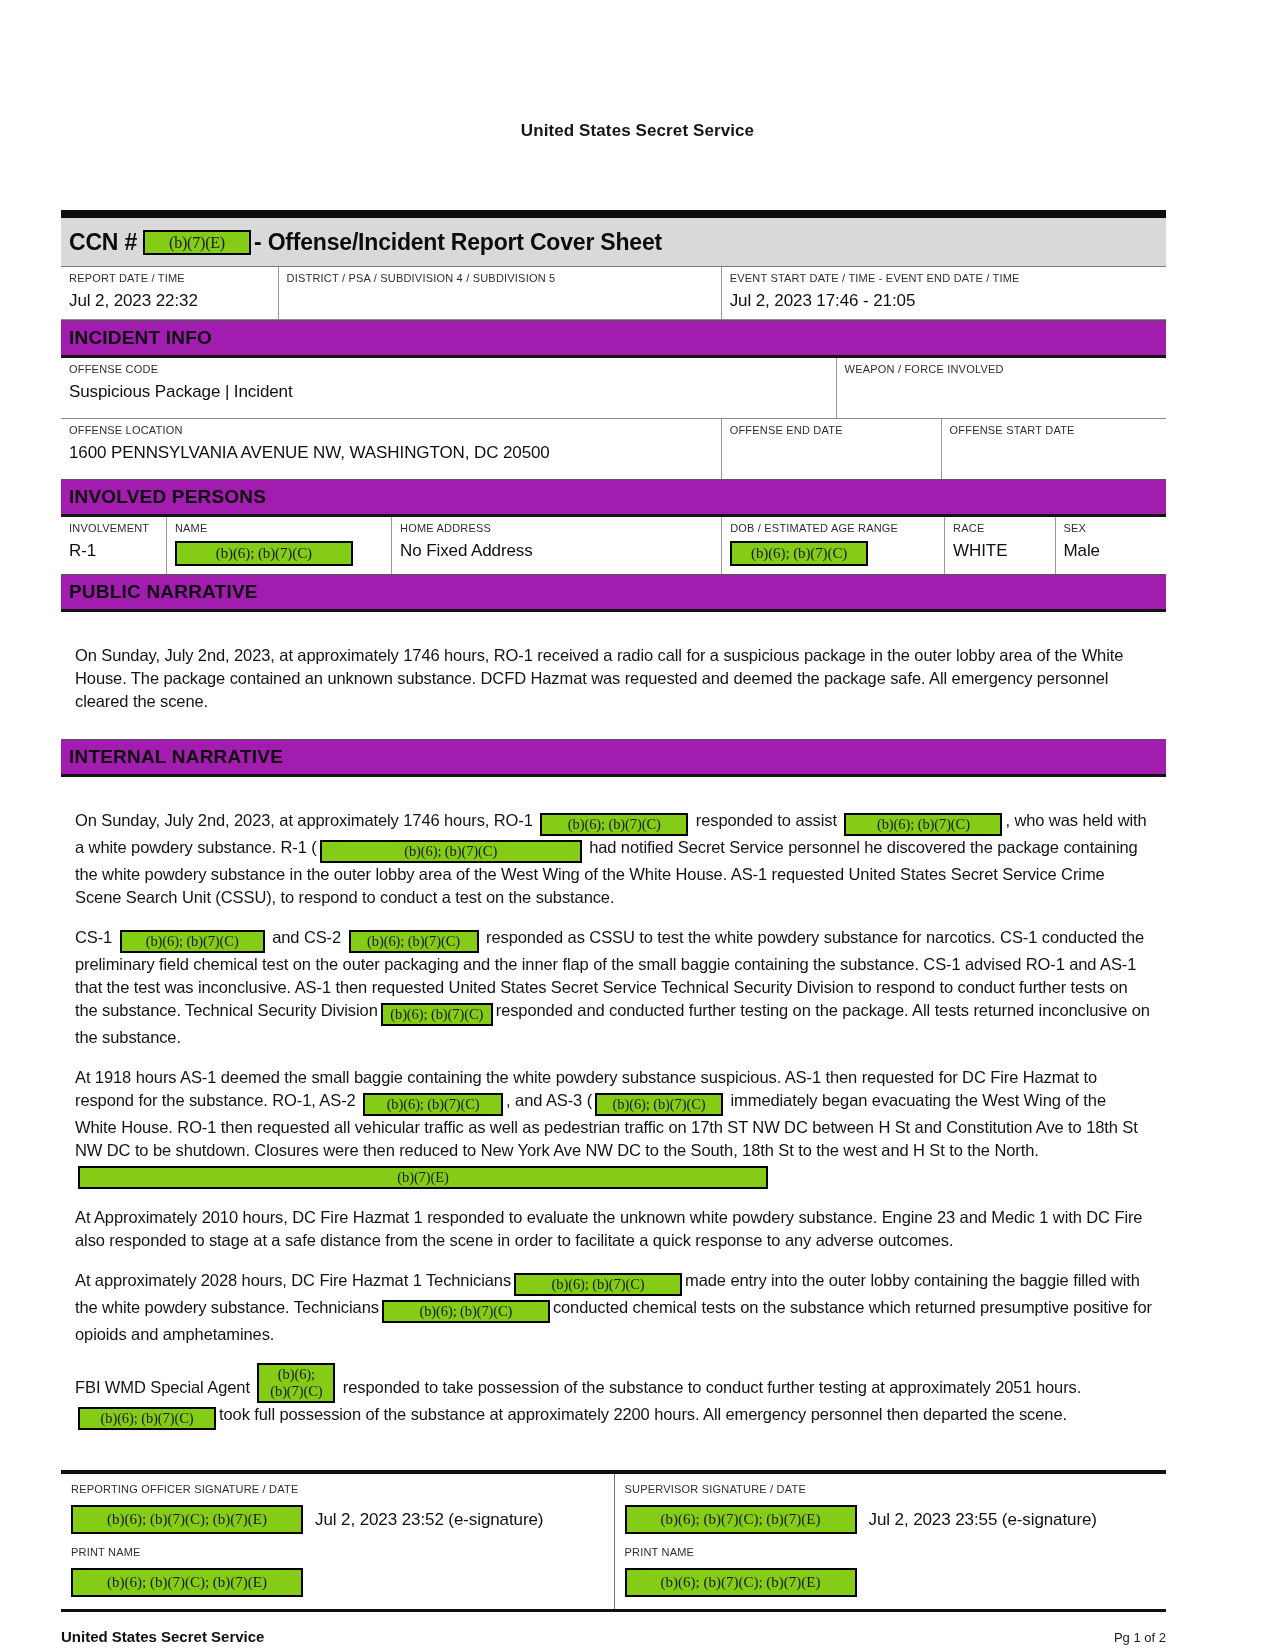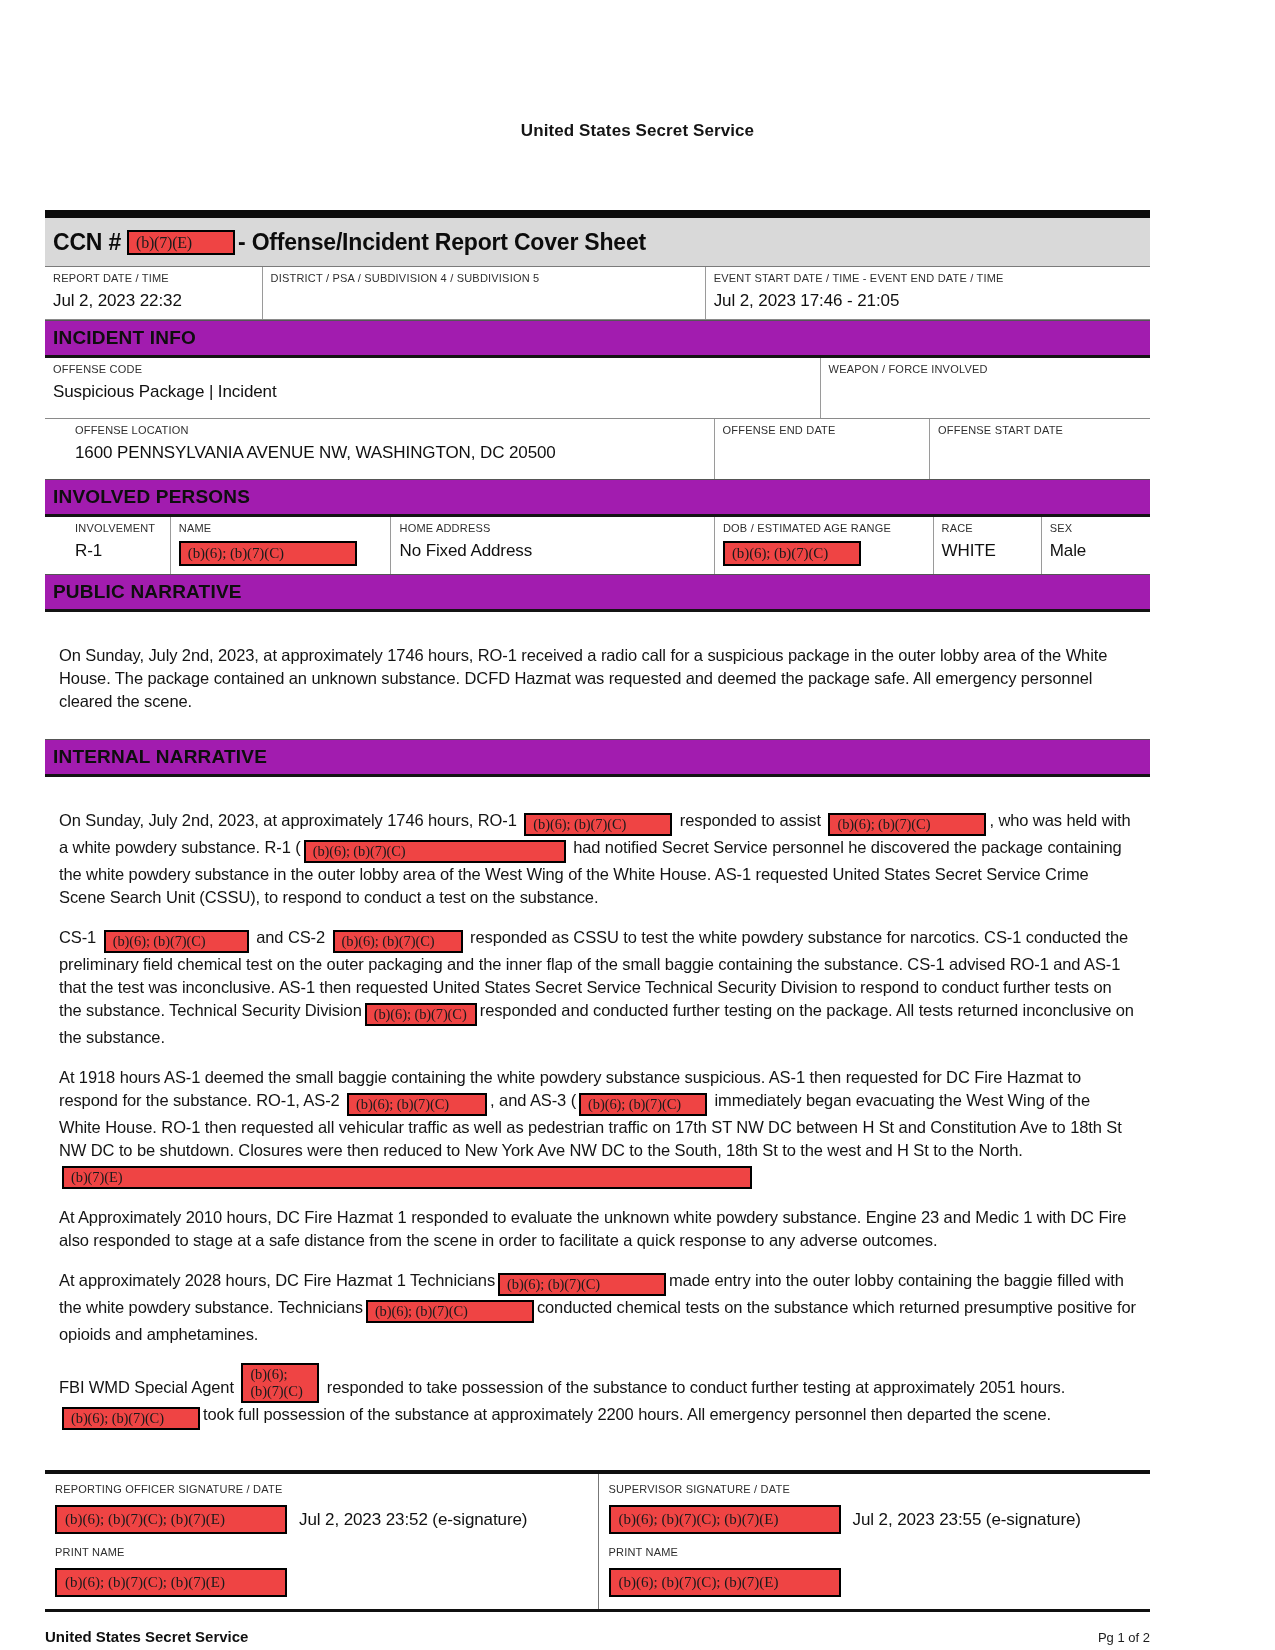--- a/index.html
+++ b/index.html
@@ -1,27 +1,27 @@
 <!DOCTYPE html>
 <html><head>
 <meta charset="utf-8">
 <style>
   html,body{margin:0;padding:0;background:#fff;}
   .page{position:relative;width:1275px;height:1650px;background:#ffffff;
         font-family:"Liberation Sans",sans-serif;color:#111;overflow:hidden;border-radius:15px;}
   .agency-header{position:absolute;top:121px;left:0;width:100%;text-align:center;
         font-size:17px;font-weight:bold;letter-spacing:.1px;color:#151515;}
-  .doc{position:absolute;left:45px;top:210px;width:1105px;}
+  .doc{position:absolute;left:61px;top:210px;width:1105px;}
   .topbar{height:8px;background:#0c0c0c;}
   .titleband{background:#d9d9d9;padding:11px 8px 10px 8px;font-size:23px;font-weight:bold;
         letter-spacing:-.2px;color:#0c0c0c;border-bottom:1px solid #7a7a7a;display:flex;align-items:center;}
   .titleband .redact{font-size:16px;margin:0 3px 0 6px;min-width:108px;}
-  .redact{display:inline-block;border:2px solid #000;background:#ef4444;color:#1a1a1a;
+  .redact{display:inline-block;border:2px solid #000;background:#84cc16;color:#1a1a1a;
         font-family:"Liberation Serif",serif;font-weight:normal;font-style:normal;font-size:15px;
-        line-height:19px;padding:1px 7px;vertical-align:middle;box-sizing:border-box;}
+        line-height:19px;text-align:center;padding:1px 7px;vertical-align:middle;box-sizing:border-box;}
   .row{display:flex;border-bottom:1px solid #8a8a8a;}
   .cell{padding:5px 8px 8px 8px;box-sizing:border-box;}
   .cell + .cell{border-left:1px solid #9a9a9a;}
   .lbl{font-size:11px;color:#2e2e2e;letter-spacing:.2px;margin-bottom:7px;white-space:nowrap;}
   .val{font-size:17px;color:#101010;letter-spacing:-.1px;}
   .band{background:#a21caf;border-top:1px solid #555;border-bottom:3px solid #141414;
         padding:6px 8px;font-size:19px;font-weight:bold;letter-spacing:.2px;color:#0e0e0e;}
   .meta-row .cell:nth-child(1){width:19.6%;}
   .meta-row .cell:nth-child(2){width:40.1%;}
   .meta-row .cell:nth-child(3){width:40.3%;}
@@ -29,21 +29,21 @@
   .off1 .cell:nth-child(2){width:29.9%;}
   .off2 .cell:nth-child(1){width:59.7%;}
   .off2 .cell:nth-child(2){width:19.9%;}
   .off2 .cell:nth-child(3){width:20.4%;}
   .persons .cell:nth-child(1){width:9.5%;}
   .persons .cell:nth-child(2){width:20.4%;}
   .persons .cell:nth-child(3){width:29.9%;}
   .persons .cell:nth-child(4){width:20.2%;}
   .persons .cell:nth-child(5){width:10%;}
   .persons .cell:nth-child(6){width:10.1%;}
-  .row.noline{border-bottom:none;margin-left:22px;}
+  .row.noline{border-bottom:none;}
   .narrative{padding:32px 14px 26px 14px;font-size:16.5px;line-height:23px;color:#141414;letter-spacing:-.1px;}
   .narrative p{margin:0 0 17px 0;}
   .narrative p:last-child{margin-bottom:0;}
   .narrative .redact{font-size:14.5px;line-height:17px;margin:0 3px;vertical-align:-3px;}
   .minh{min-height:28px;}
   .sig-section{display:flex;border-top:4px solid #101010;border-bottom:3px solid #101010;margin-top:14px;}
   .sig-col{width:50%;padding:9px 10px 12px 10px;box-sizing:border-box;}
   .sig-col + .sig-col{border-left:1px solid #777;}
   .sig-line{display:flex;align-items:center;margin:10px 0 12px 0;}
   .sig-line .redact{font-size:15px;min-width:232px;padding:3px 8px;}

